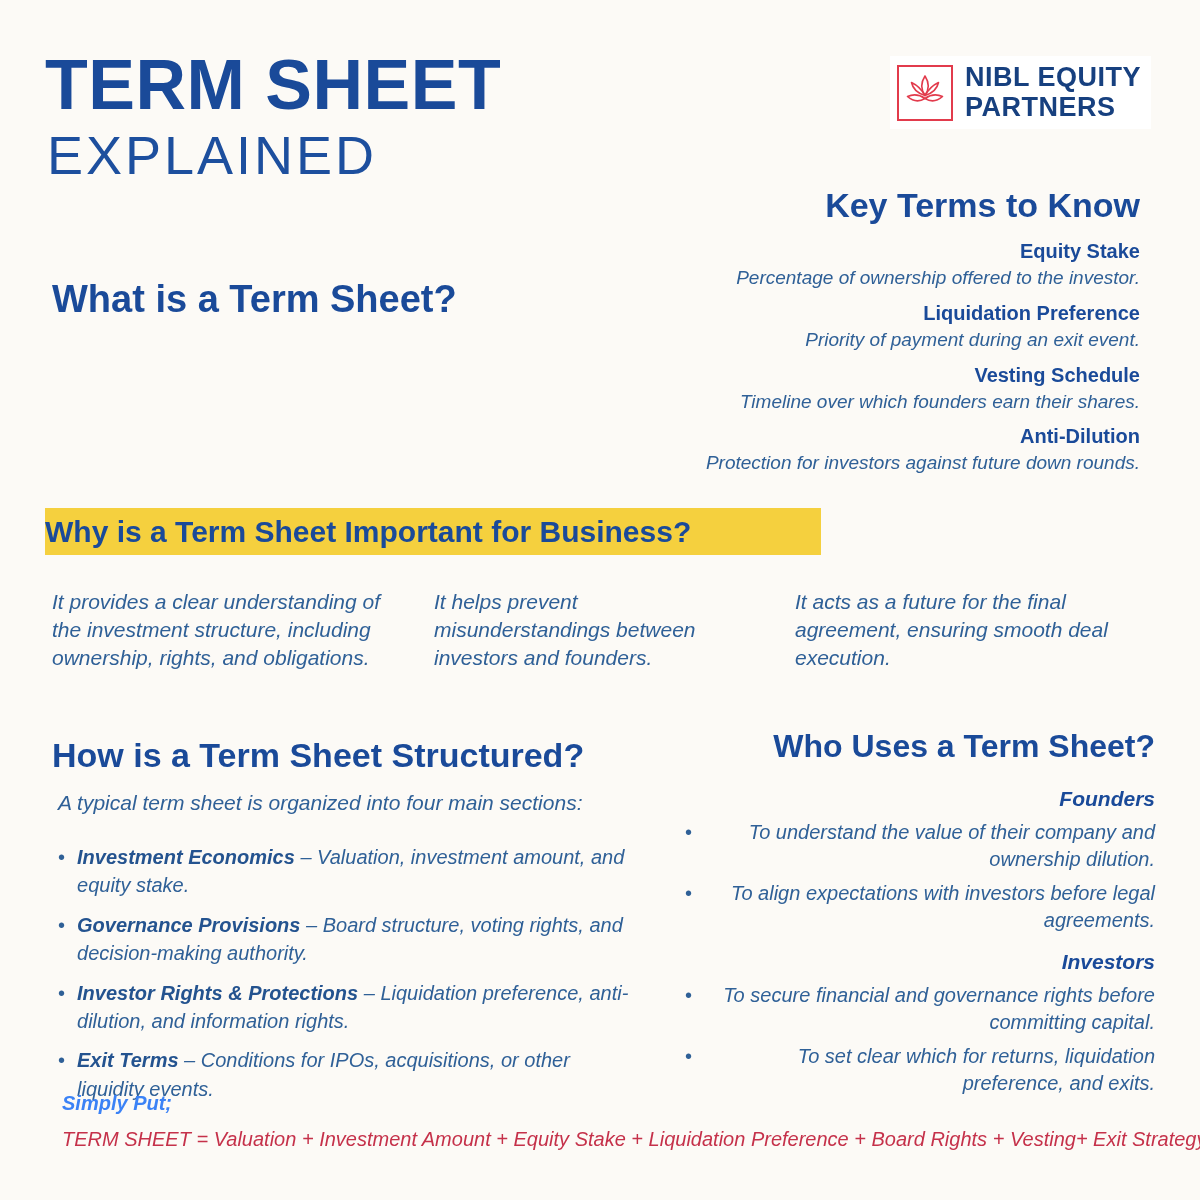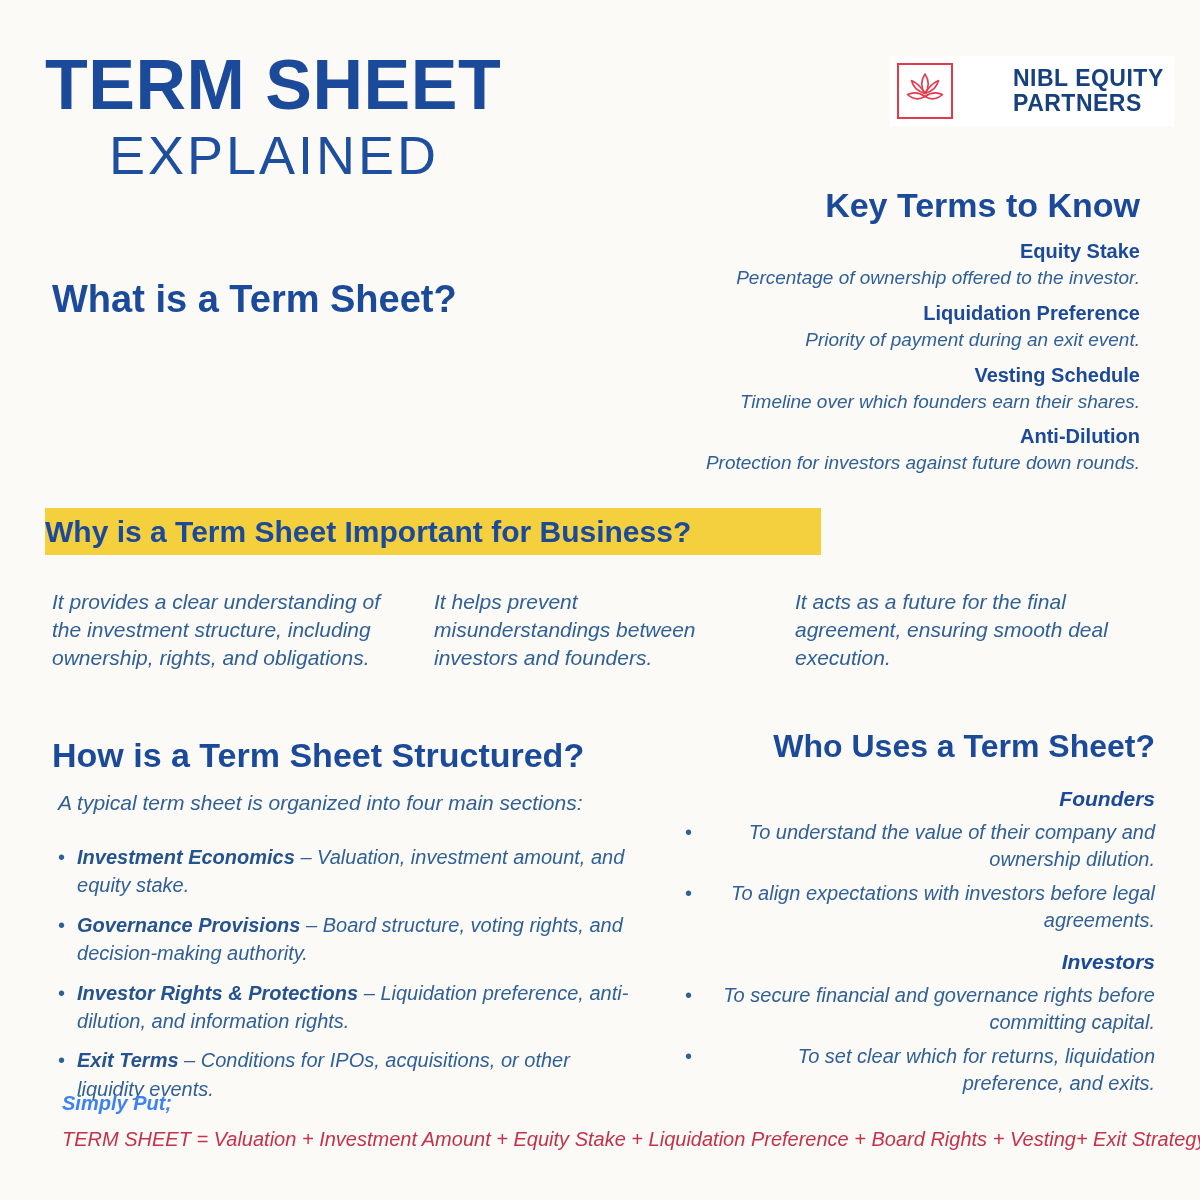--- a/index.html
+++ b/index.html
@@ -16,37 +16,37 @@
   }
 
   
   .title-block { position: absolute; left: 45px; top: 50px; }
   .title-main {
     margin: 0; font-size: 70px; font-weight: 800; line-height: 1.0;
     color: #1a4a99; letter-spacing: 0.5px;
   }
   .title-sub {
     margin: 8px 0 0 2px; font-size: 54px; font-weight: 400; line-height: 1.0;
-    color: #1d4f9e; letter-spacing: 3px; text-align: center;
+    color: #1d4f9e; letter-spacing: 3px;
   }
 
   
   .logo {
     position: absolute; left: 890px; top: 56px;
     display: flex; align-items: center; gap: 12px;
     background: #ffffff; padding: 7px 10px 7px 7px;
   }
   .logo-box {
     width: 56px; height: 56px; border: 2px solid #e23b4c; background: #ffffff;
     display: flex; align-items: center; justify-content: center; flex: none;
   }
   .logo-text {
     display: flex; flex-direction: column;
-    font-size: 23px; font-weight: 800; line-height: 1.1;
-    color: #17407f; letter-spacing: 0.5px; margin-left: 48px;
+    font-size: 27px; font-weight: 800; line-height: 1.1;
+    color: #17407f; letter-spacing: 0.5px;
   }
 
   
   .key-terms { position: absolute; right: 60px; top: 186px; width: 540px; text-align: right; }
   .key-terms-heading { margin: 0 0 14px 0; font-size: 34px; font-weight: 800; color: #1a4a99; }
   .kt-item { margin-top: 11px; }
   .kt-term { font-size: 20px; font-weight: 700; color: #1a4a99; line-height: 1.25; }
   .kt-def  { font-size: 19px; font-style: italic; color: #2f6097; line-height: 1.25; margin-top: 2px; }
 
   

